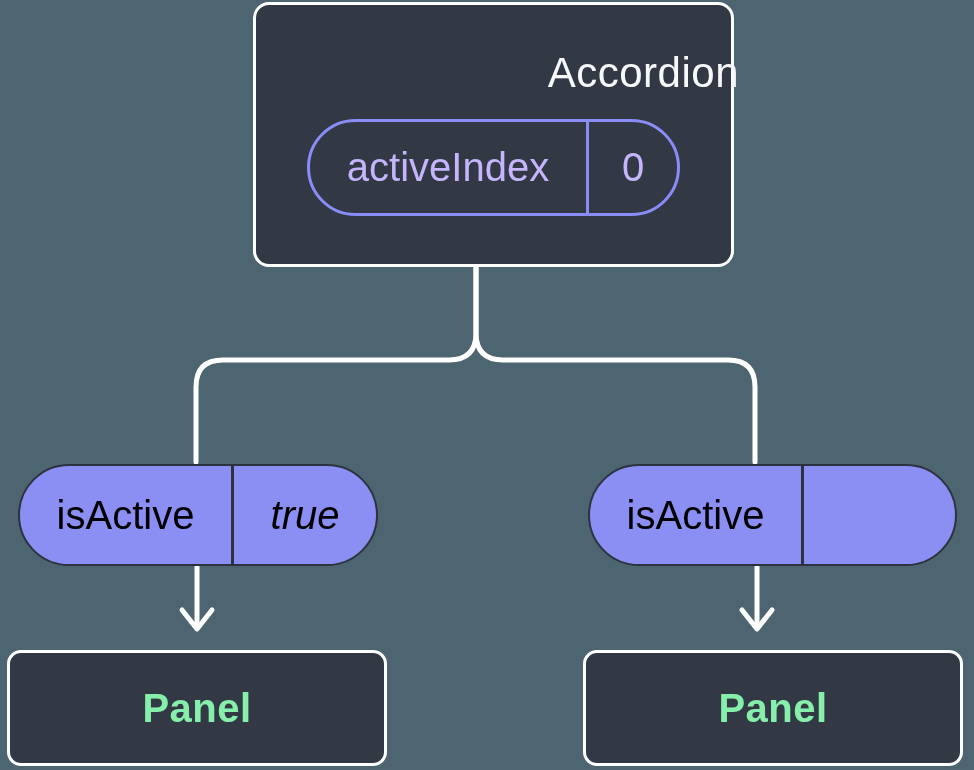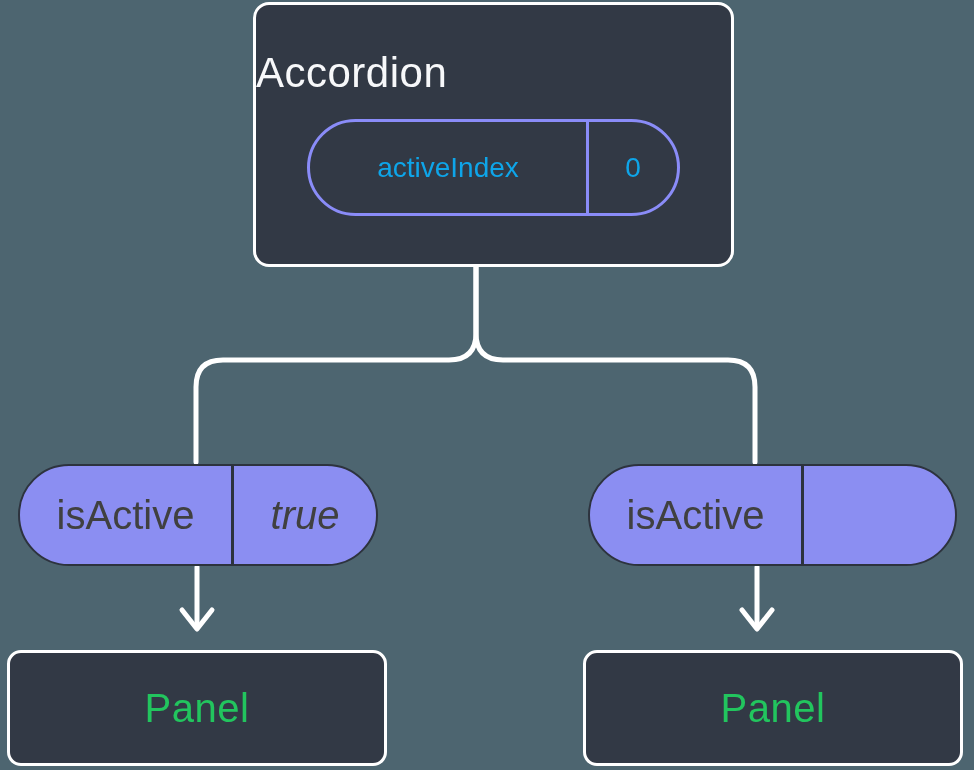--- a/index.html
+++ b/index.html
@@ -38,39 +38,40 @@
     top: 2px;
     width: 481px;
     height: 265px;
     border-radius: 16px;
   }
   .accordion-title {
     position: absolute;
     top: 44px;
     left: 0;
     width: 100%;
-    text-align: left;
+    text-align: right;
     font-size: 42px;
     font-weight: 500;
     letter-spacing: 0.5px;
     color: #f7f8fa;
+    padding-left: 8px;
   }
   .state-pill {
     position: absolute;
     left: 51px;
     top: 114px;
     width: 373px;
     height: 97px;
     box-sizing: border-box;
     border: 3px solid #8a8cf8;
     border-radius: 50px;
     display: flex;
     align-items: stretch;
-    color: #0ea5e9;
-    font-size: 28px;
+    color: #c4b5fd;
+    font-size: 40px;
   }
   .state-pill .pill-cell {
     display: flex;
     align-items: center;
     justify-content: center;
   }
   .state-pill .pill-label-cell {
     width: 276px;
     border-right: 3px solid #8a8cf8;
   }
@@ -80,21 +81,21 @@
   .prop-pill {
     position: absolute;
     box-sizing: border-box;
     top: 464px;
     height: 102px;
     background: #8b8ef2;
     border: 2.5px solid #2d333e;
     border-radius: 51px;
     display: flex;
     align-items: stretch;
-    color: #404040;
+    color: #000000;
     font-size: 40px;
     z-index: 2;
   }
   .prop-pill .pill-cell {
     display: flex;
     align-items: center;
     justify-content: center;
   }
   .prop-pill .pill-label-cell {
     width: 211px;
@@ -108,23 +109,23 @@
   .prop-pill-right { left: 588px; width: 369px; }
   .panel-node {
     top: 650px;
     width: 380px;
     height: 116px;
     border-radius: 14px;
     display: flex;
     align-items: center;
     justify-content: center;
     font-size: 40px;
-    font-weight: 400;
+    font-weight: 700;
     letter-spacing: 0.5px;
-    color: #22c55e;
+    color: #86efac;
   }
   .panel-node-left { left: 7px; }
   .panel-node-right { left: 583px; }
 </style>
 </head>
 <body>
 
 <div class="stage">
 
   <svg class="connectors" width="974" height="770" viewBox="0 0 974 770">

